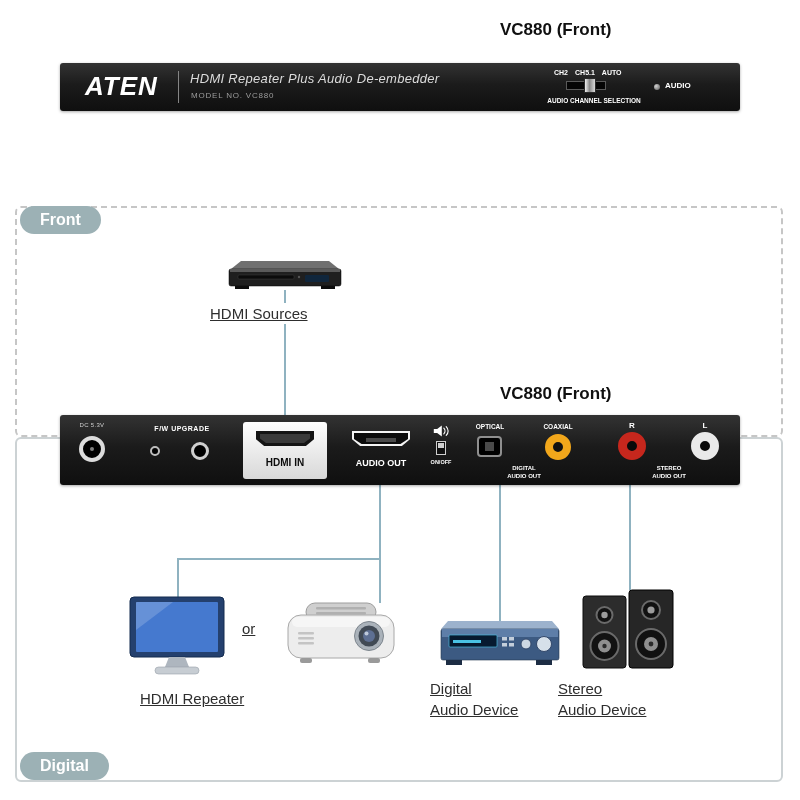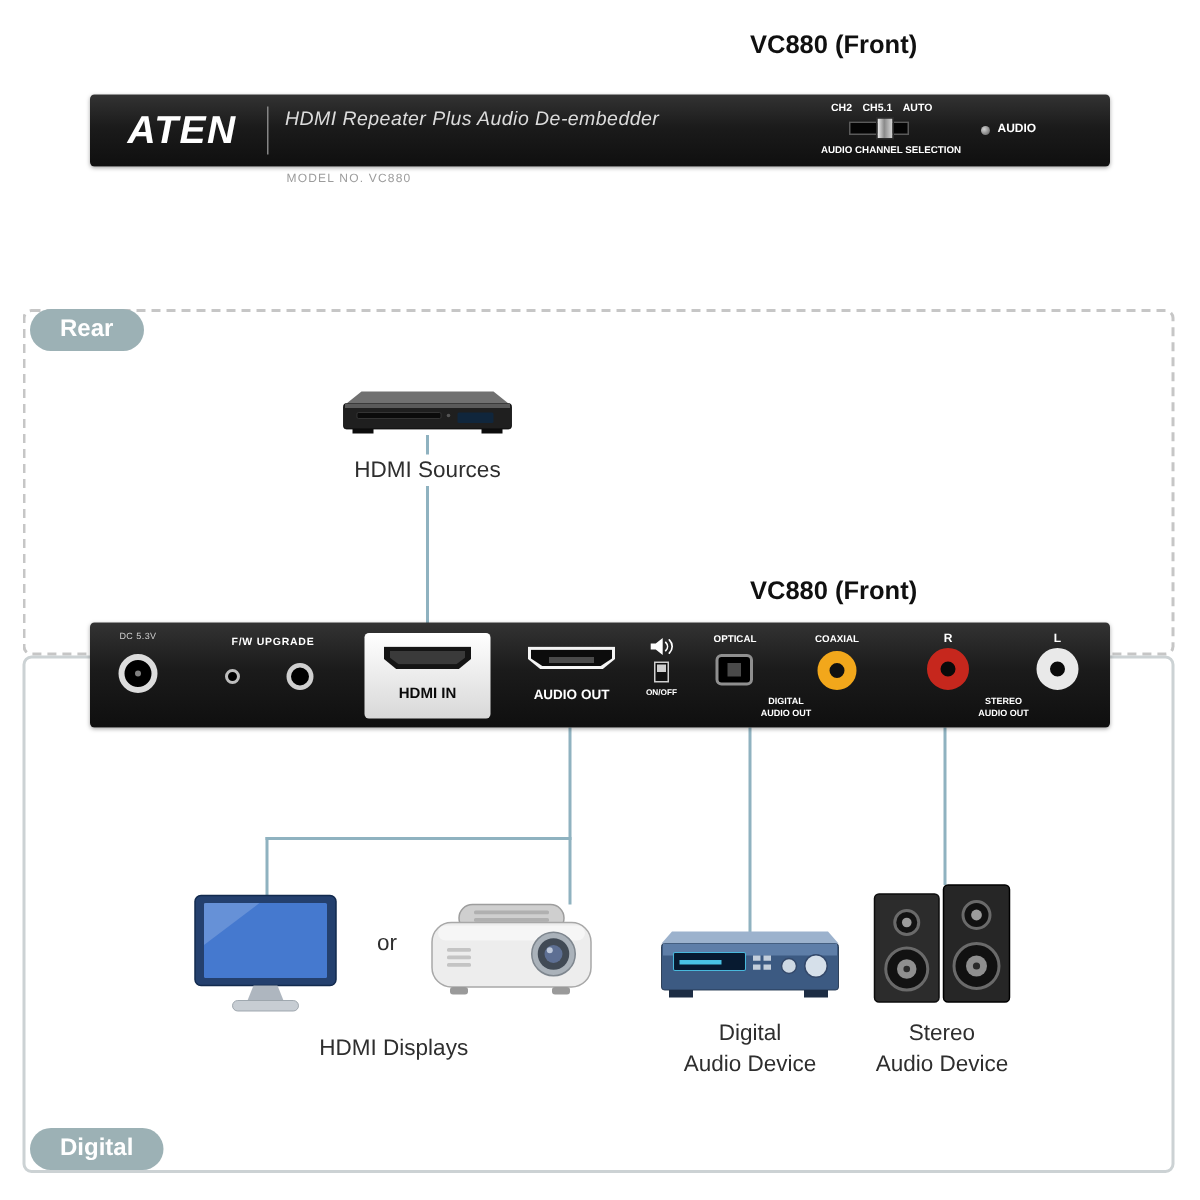--- a/index.html
+++ b/index.html
@@ -32,21 +32,21 @@
   .panel { position:absolute; left:60px; width:680px; border-radius:3px; z-index:4;
            background:linear-gradient(180deg,#333333 0%, var(--panel-black,#1b1b1b) 45%, #0f0f0f 100%);
            box-shadow:0 1px 3px rgba(0,0,0,.35); }
   #front-panel { top:63px; height:48px; }
   #rear-panel  { top:415px; height:70px; }
 
   
   #aten-logo { left:25px; top:8px; font-size:26px; font-weight:bold; font-style:italic; letter-spacing:1px; color:#fff; }
   #logo-divider { left:118px; top:8px; width:1px; height:32px; background:#858585; }
   #product-title { left:130px; top:8px; font-size:13px; font-weight:normal; font-style:italic; color:#dcdcdc; letter-spacing:.3px; }
-  #model-no { left:131px; top:28px; font-size:8px; color:#9c9c9c; letter-spacing:.8px;margin-top:23px; }
+  #model-no { left:131px; top:28px; font-size:8px; color:#9c9c9c; letter-spacing:.8px; }
   #channel-options { left:494px; top:6px; display:flex; gap:7px; font-size:7px; font-weight:bold; color:#fff; }
   #channel-switch { left:506px; top:18px; width:40px; height:9px; background:#050505; border:1px solid #5a5a5a; }
   #channel-knob { left:17px; top:-4px; width:12px; height:15px; border:1px solid #2a2a2a;
                   background:linear-gradient(90deg,#f0f0f0,#8a8a8a 45%,#d8d8d8); }
   #channel-selection-label { left:478px; top:34px; width:112px; text-align:center; font-size:6.5px; font-weight:bold; color:#fff; }
   #power-led { left:654px - 60px; } 
   #power-led { left:594px; top:21px; width:6px; height:6px; border-radius:50%;
                background:radial-gradient(circle at 35% 35%, #d2d2d2, #565656); }
   #power-label { left:605px; top:18px; font-size:8px; font-weight:bold; color:#fff; }
 
@@ -94,38 +94,38 @@
             border:9px solid var(--rca-white,#e9e9e9); background:#0a0a0a; }
   #stereo-out-text { left:556px; top:49px; width:106px; text-align:center; font-size:6px; font-weight:bold; color:#fff; line-height:8px; }
 
   
   .device { position:absolute; z-index:3; }
   #source-device { left:225px; top:256px; }
   #monitor   { left:129px; top:596px; }
   #projector { left:286px; top:598px; }
   #receiver  { left:436px; top:618px; }
   #speakers  { left:582px; top:588px; }
-  .dev-label { position:absolute; z-index:3; font-size:15px; color:#2e2e2e; text-align:center; }
+  .dev-label { position:absolute; z-index:3; font-size:15px; color:#2e2e2e; text-align:left;text-decoration:underline; }
   #hdmi-sources-label  { left:210px; top:303px; width:150px; background:#fff; padding:2px 0; }
   #or-label            { left:242px; top:620px; width:32px; }
   #hdmi-displays-label { left:140px; top:690px; width:245px; }
   #digital-device-label{ left:430px; top:678px; width:140px; line-height:21px; }
   #stereo-device-label { left:558px; top:678px; width:140px; line-height:21px; }
 </style>
 </head>
 <body>
 
 <div>
 
   <div class="diagram-title" id="front-title">VC880 (Front)</div>
   <div class="diagram-title" id="rear-title">VC880 (Front)</div>
 
   <div id="input-box"></div>
   <div id="output-box"></div>
-  <div class="badge" id="input-badge">Rear</div>
+  <div class="badge" id="input-badge">Front</div>
   <div class="badge" id="output-badge">Digital</div>
 
   <div class="cline" id="line-source"></div>
   <div class="cline" id="line-hdmiout"></div>
   <div class="cline" id="line-branch"></div>
   <div class="cline" id="line-monitor"></div>
   <div class="cline" id="line-digital"></div>
   <div class="cline" id="line-stereo"></div>
 
   <div class="panel" id="front-panel">
@@ -244,21 +244,21 @@
       <circle cx="83" cy="38" r="6" fill="#5d6f93"></circle>
       <circle cx="80.5" cy="35.5" r="2" fill="#cfd9e8" opacity="0.85"></circle>
       <rect x="12" y="34" width="16" height="2.5" rx="1" fill="#c4c4c4"></rect>
       <rect x="12" y="39" width="16" height="2.5" rx="1" fill="#c4c4c4"></rect>
       <rect x="12" y="44" width="16" height="2.5" rx="1" fill="#c4c4c4"></rect>
       <rect x="14" y="60" width="12" height="5" rx="2" fill="#9a9a9a"></rect>
       <rect x="82" y="60" width="12" height="5" rx="2" fill="#9a9a9a"></rect>
     </svg>
   </div>
 
-  <div class="dev-label" id="hdmi-displays-label">HDMI Displays</div>
+  <div class="dev-label" id="hdmi-displays-label">HDMI Repeater</div>
 
   <div class="device" id="receiver">
     <svg width="128" height="52" viewBox="0 0 128 52" aria-hidden="true">
       <polygon points="12,3 116,3 123,11 5,11" fill="#9cb2cd"></polygon>
       <rect x="5" y="11" width="118" height="31" rx="2" fill="#3c5a82" stroke="#22354f" stroke-width="0.6"></rect>
       <rect x="6" y="11" width="116" height="8" fill="#5e7ea8"></rect>
       <rect x="13" y="17" width="48" height="12" rx="1" fill="#071a30" stroke="#49b8dc" stroke-width="0.7"></rect>
       <rect x="17" y="22" width="28" height="3" fill="#49c2e4"></rect>
       <rect x="66" y="19" width="5" height="3.5" fill="#c3cedb"></rect>
       <rect x="73" y="19" width="5" height="3.5" fill="#c3cedb"></rect>

